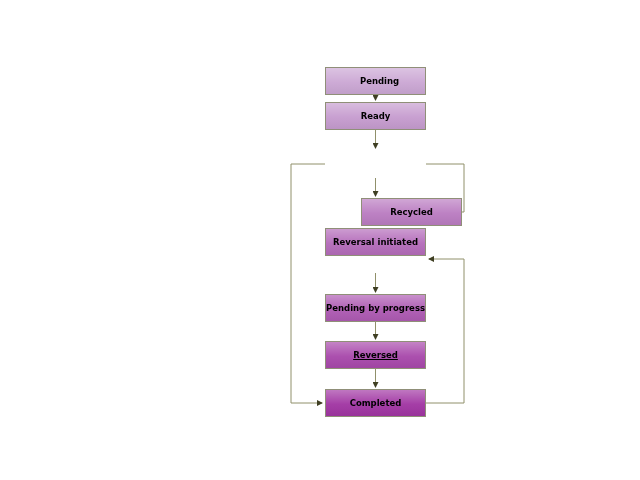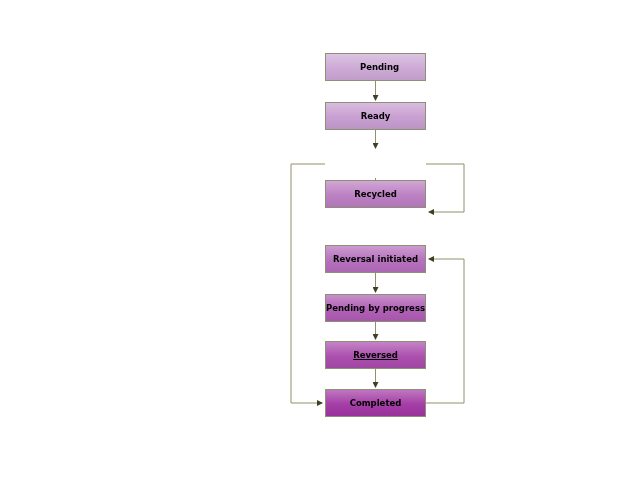--- a/index.html
+++ b/index.html
@@ -29,25 +29,25 @@
     border: 1px solid #8f8f78;
     display: flex;
     align-items: center;
     justify-content: center;
     font-size: 8.5px;
     font-weight: bold;
     white-space: nowrap;
     
     background-image: linear-gradient(to bottom, rgba(255,255,255,0.32), rgba(255,255,255,0.04) 55%, rgba(0,0,0,0.05));
   }
-  .n0 { top: 53px; padding-left: 8px; }
+  .n0 { top: 67px; padding-left: 8px; }
   .n1 { top: 102px; text-align: right; }
   .n2 { top: 150px; }
-  .n3 { top: 180px; }
-  .n4 { top: 245px; }
+  .n3 { top: 198px; margin-left: 36px; }
+  .n4 { top: 228px; }
   .n5 { top: 294px; }
   .n6 { top: 341px; text-decoration: underline; }
   .n7 { top: 389px; }
 </style>
 </head>
 <body>
 
 <div id="canvas">
 
   <svg id="connector-layer" viewBox="0 0 640 480" xmlns="http://www.w3.org/2000/svg">

